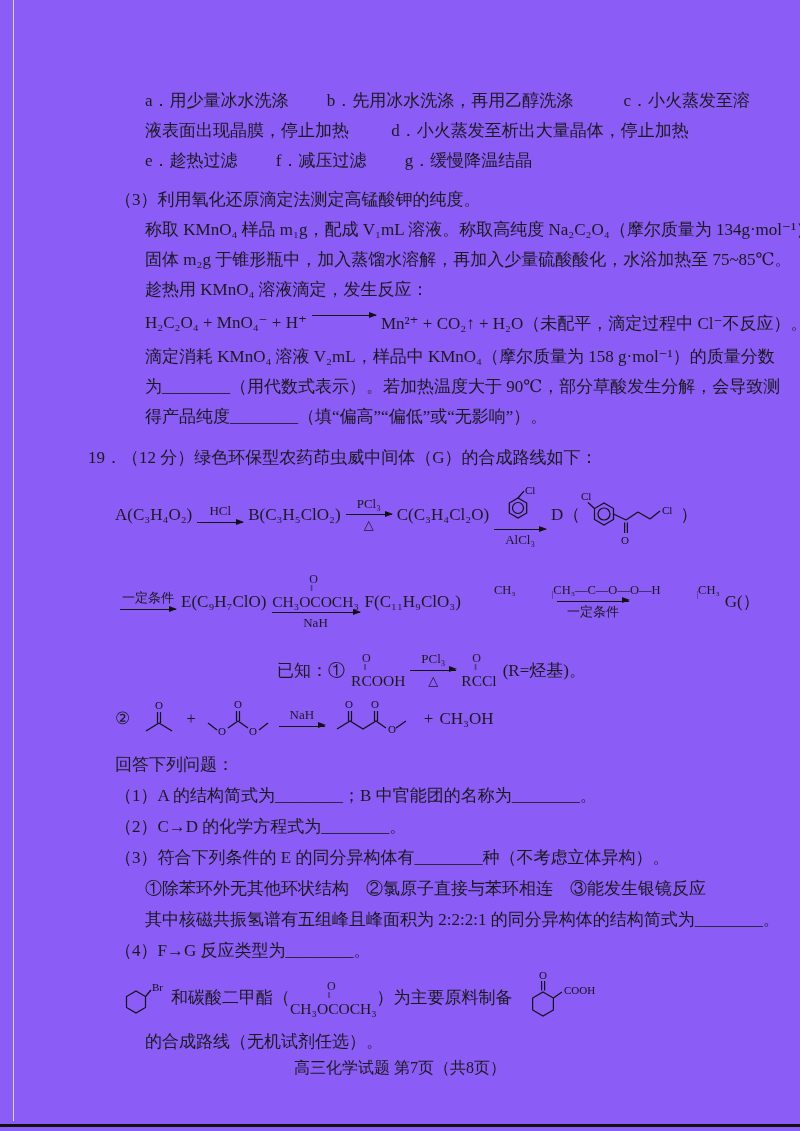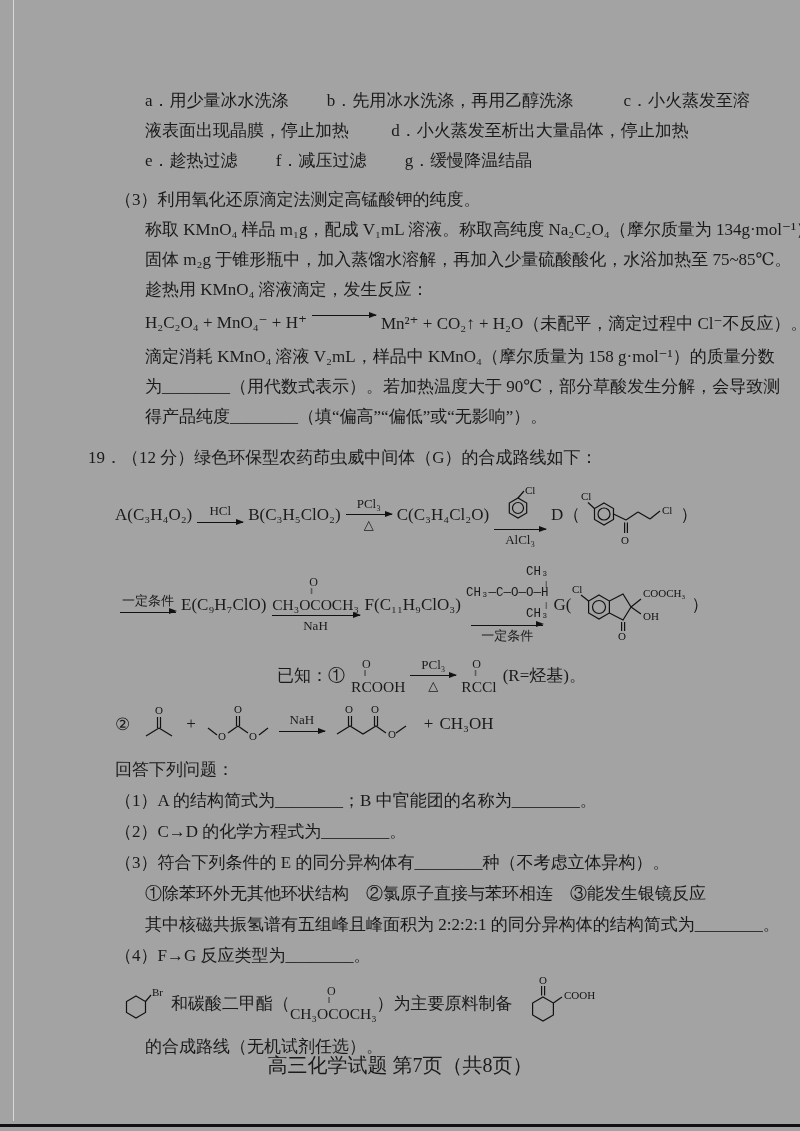--- a/index.html
+++ b/index.html
@@ -1,25 +1,25 @@
 <!DOCTYPE html>
 <html><head>
 <meta charset="utf-8">
 <style>
   * { box-sizing: border-box; }
   html,body { margin:0; padding:0; background:#e8e8e8; }
   .page {
     position:relative; width:800px; height:1131px; margin:0 auto;
-    background:#a3a3a3; color:#1a1a1a; overflow:hidden;
+    background:#8b5cf6; color:#1a1a1a; overflow:hidden;
     font-family:"Liberation Serif","DejaVu Serif",serif;
     font-size:17px; padding:86px 52px 0 88px;
   }
   .scan-left { position:absolute; left:13px; top:0; bottom:10px; width:1px; background:#d8d8d8; }
   .botbar { position:absolute; left:0; right:0; bottom:4px; height:3px; background:#111; }
-  .footer { position:absolute; left:0; right:0; bottom:52px; text-align:center; font-size:20px; }
+  .footer { position:absolute; left:0; right:0; bottom:52px; text-align:center; font-size:16px; }
 
   .opts { margin-left:57px; line-height:30px; white-space:nowrap; }
   .g1 { margin-left:34px; } .g1b { margin-left:46px; } .g2 { margin-left:38px; }
 
   .q3h { margin:9px 0 0 27px; line-height:30px; }
   .q3body { margin-left:57px; }
   .q3body p { margin:0; line-height:30px; white-space:nowrap; }
 
   .eqrow { display:flex; align-items:flex-start; margin:7px 0; white-space:nowrap; }
 
@@ -39,21 +39,21 @@
   .shaft { position:relative; height:0; border-top:1.4px solid #111; margin:3px 0; }
   .shaft::after { content:""; position:absolute; right:-1px; top:-4.4px;
     border-left:8px solid #111; border-top:3.6px solid transparent; border-bottom:3.6px solid transparent; }
   .w46{width:46px}.w52{width:52px}.w56{width:56px}.w64{width:64px}.w72{width:72px}.w88{width:88px}
 
   .ostk { display:inline-flex; flex-direction:column; align-items:flex-start; line-height:1; }
   .ostk .ab { font-size:12px; }
   .ostk .bd { font-size:9px; margin-top:-1px; }
   .ostk .fm2 { font-size:15.5px; margin-top:1px; white-space:nowrap; }
 
-  .tb { display:inline-flex; flex-direction:column; align-items:flex-end; font-size:12.5px; line-height:1.1;font-family:Liberation Mono, monospace; }
+  .tb { display:inline-flex; flex-direction:row; align-items:flex-end; font-size:12.5px; line-height:1.1; }
   .tb .pipe { font-size:8px; line-height:0.9; }
 
   .struct line, .struct polygon, .struct polyline, .struct circle { stroke:#111; stroke-width:1.2; fill:none; }
   .struct text { font-size:11px; fill:#111; font-family:"Liberation Serif","DejaVu Serif",serif; }
 
   .qp { margin:0 0 0 27px; line-height:31px; white-space:nowrap; }
   .prompt { margin-top:8px; }
   .ind2 { margin-left:57px; }
 </style>
 </head>

